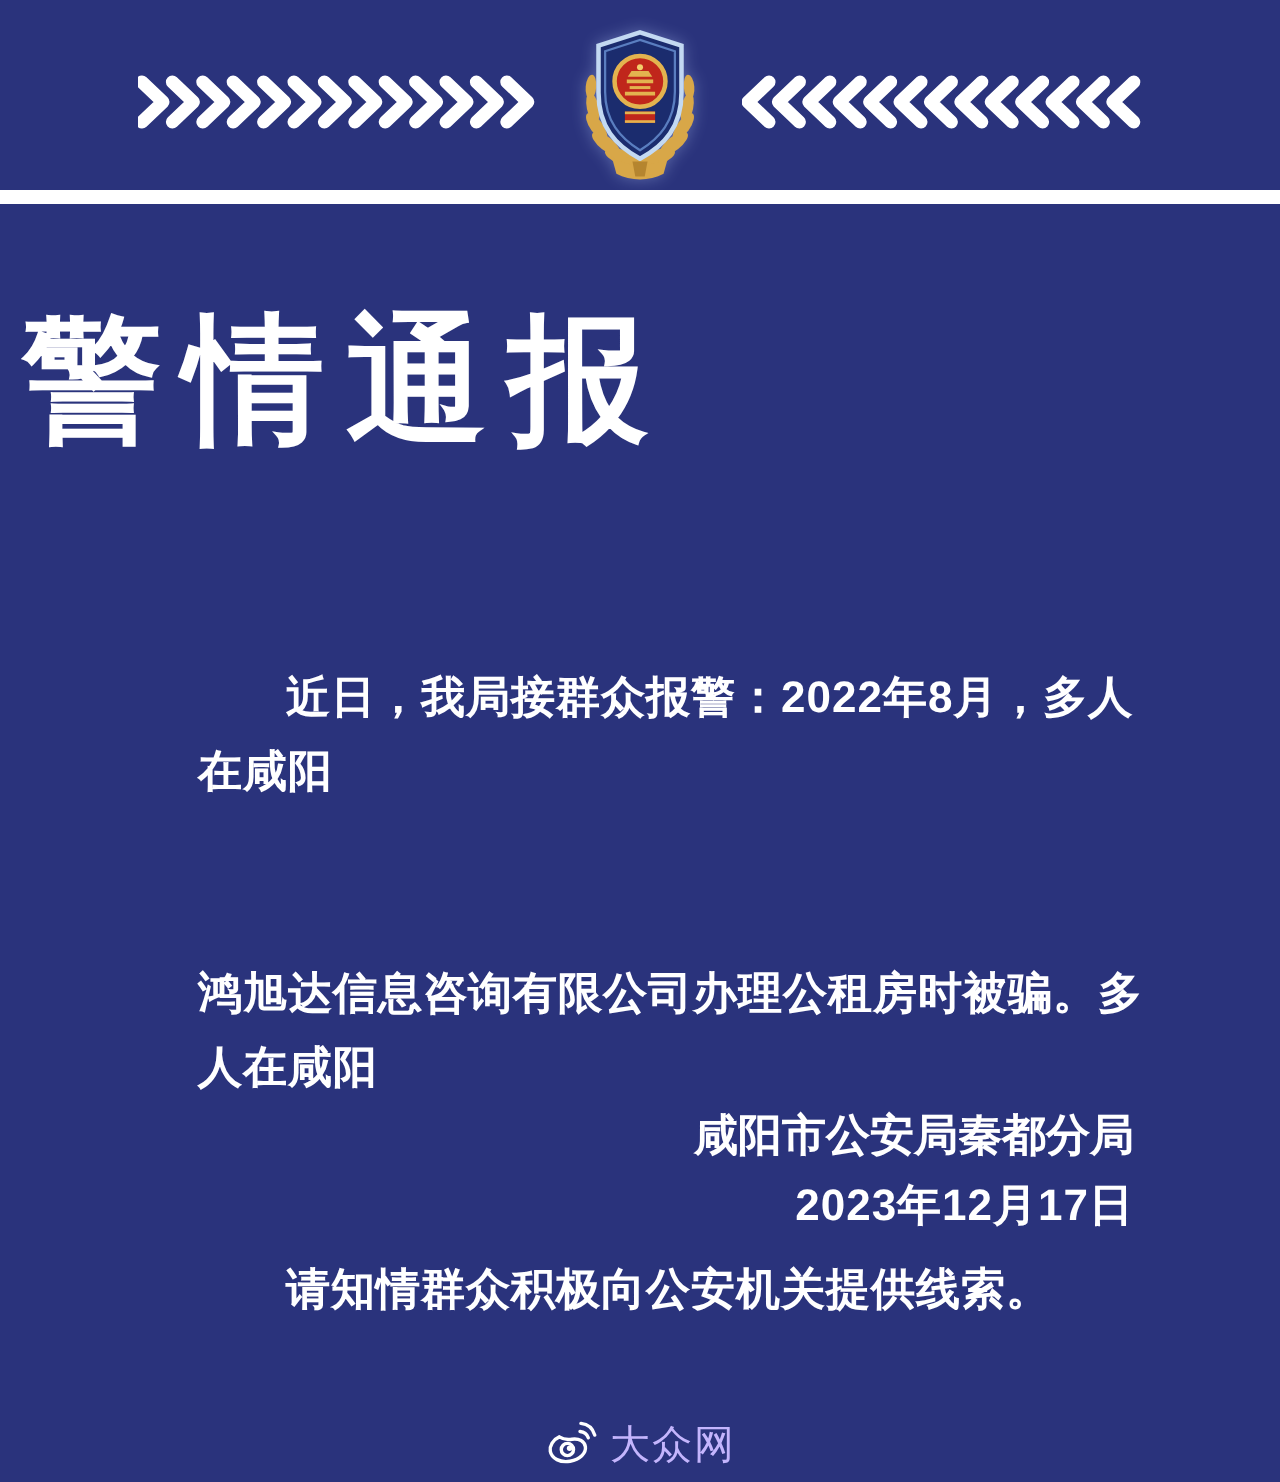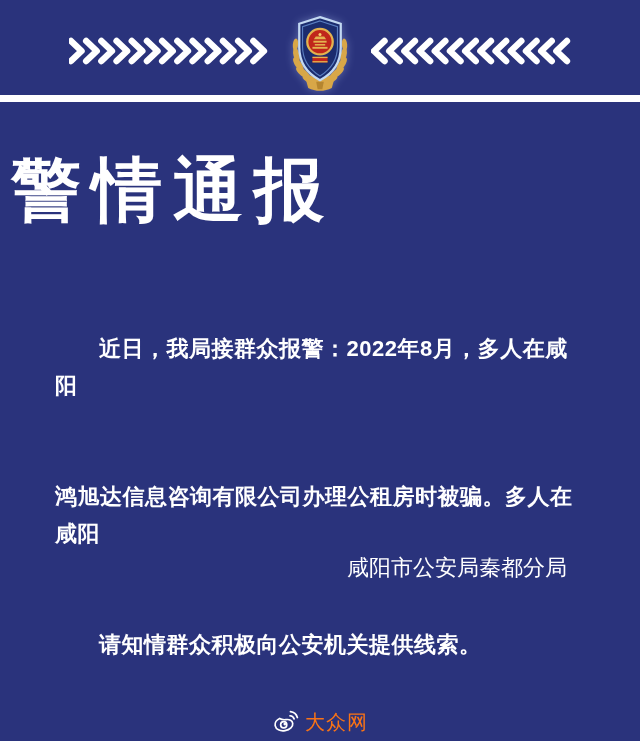--- a/index.html
+++ b/index.html
@@ -34,35 +34,35 @@
     white-space:nowrap;
     margin-top:18px;
   }
   
   .body-text{
     position:absolute;top:256px;left:55px;width:532px;
     font-size:22px;line-height:37px;font-weight:600;
     letter-spacing:0.5px;
     white-space:pre-wrap;
   }
-  .body-line{min-height:37px;}
+  .body-line{min-height:37px;margin-left:44px;}
   .body-line.indent{text-indent:2em;}
   
   .signature{
     position:absolute;top:550px;right:73px;
     text-align:right;
-    font-size:22px;line-height:35px;font-weight:400;
+    font-size:22px;line-height:35px;font-weight:700;
   }
   .signature .date{letter-spacing:0.5px;}
   
   .footer{
     position:absolute;top:707px;left:0;width:640px;height:30px;
     display:flex;align-items:center;justify-content:center;gap:6px;
   }
-  .footer-source{font-size:20px;font-weight:400;letter-spacing:1px;color:#f97316;}
+  .footer-source{font-size:20px;font-weight:400;letter-spacing:1px;color:#c4b5fd;}
 </style>
 </head>
 <body>
 
 <div class="poster">
 
   <div class="top-banner">
 
     <svg class="chevrons" width="200" height="28" viewBox="0 0 200 28" aria-hidden="true">
       <defs>
@@ -147,20 +147,21 @@
   <div class="body-text">
     <div class="body-line indent">近日，我局接群众报警：2022年8月，多人在咸阳</div>
     <div class="body-line">鸿旭达信息咨询有限公司办理公租房时被骗。多人在咸阳</div>
     <div class="body-line indent">请知情群众积极向公安机关提供线索。</div>
     
     
   </div>
 
   <div class="signature">
     <div class="org">咸阳市公安局秦都分局</div>
+    <div class="date">2023年12月17日</div>
   </div>
 
   <div class="footer">
     <svg width="27" height="27" viewBox="0 0 30 30" aria-hidden="true">
       <g fill="none" stroke="#ffffff" stroke-width="1.9" stroke-linecap="round">
         <path d="M8.5,10.5 C5,12 3,15.5 3.5,18.5 C4.2,22.5 9,25 14.5,24 C20,23 23.5,19.5 23,16 C22.6,13 19.5,11.2 15.5,11.8 C12.8,12.2 10.5,11.8 8.5,10.5 Z"></path>
         <circle cx="13" cy="17.5" r="3.4"></circle>
         <path d="M20,7.5 Q23.5,7.8 24.6,11"></path>
         <path d="M20.5,3 Q26.5,3.6 28.2,9.5"></path>
       </g>

